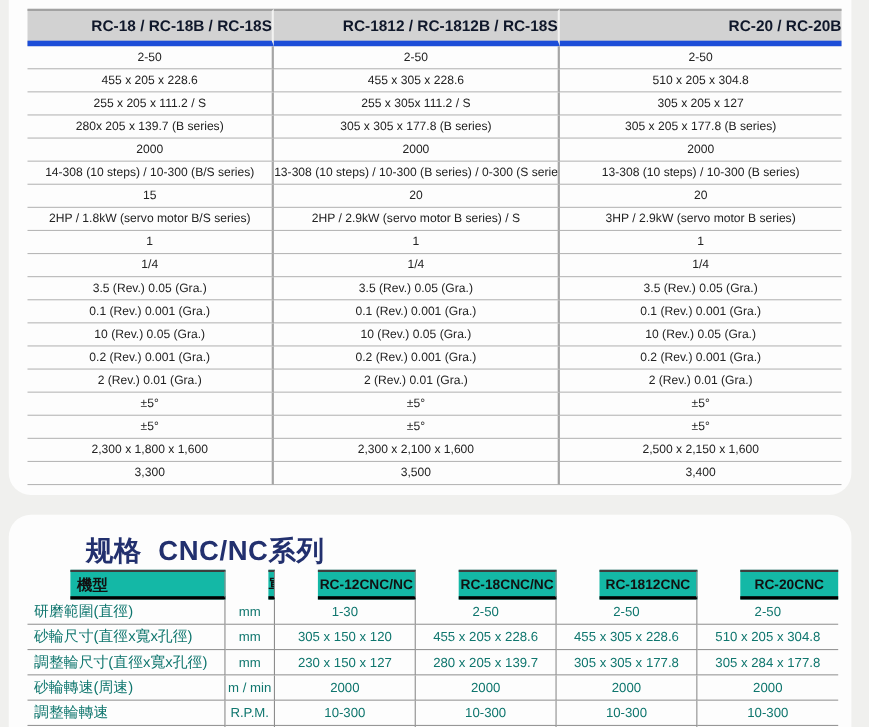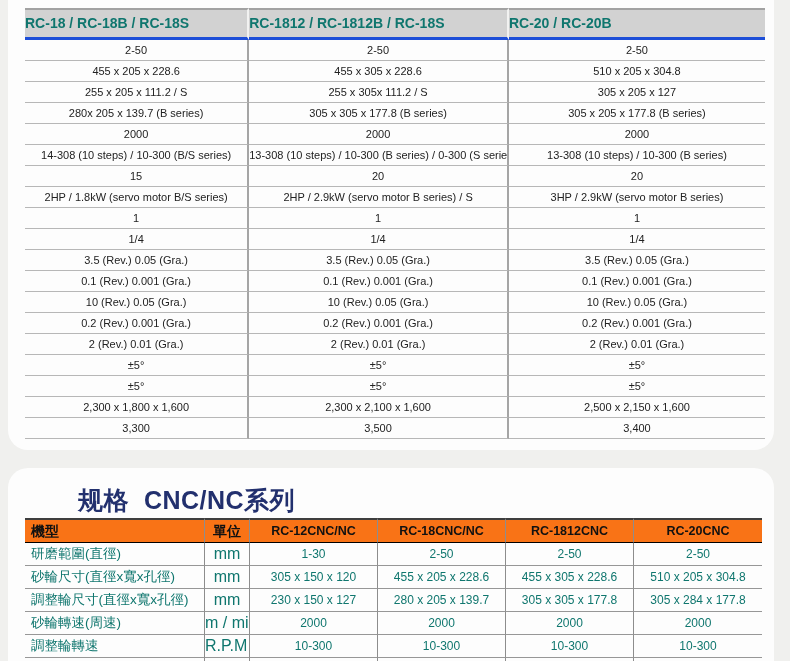--- a/index.html
+++ b/index.html
@@ -10,56 +10,56 @@
     color:#1c1c1c;
   }
   .card{position:absolute;background:#fdfdfd;border-radius:20px;}
   #card-top{left:8px;top:-22px;width:766px;height:472px;}
   #card-bottom{left:8px;top:468px;width:766px;height:330px;border-radius:20px 20px 0 0;}
 
   
   #top-table{position:absolute;left:17px;top:30px;width:740px;}
   .m-header{display:grid;grid-template-columns:30.3% 35.1% 34.6%;}
   .m-header .h-cell{
-    height:27px;line-height:27px;text-align:left;
-    background:#d2d2d2;font-weight:bold;font-size:14px;color:#0f766e;
-    border-top:2px solid #a2a2a2;border-bottom:3px solid #1d4ed8;
+    height:27px;line-height:27px;text-align:right;
+    background:#d2d2d2;font-weight:bold;font-size:14px;color:#0f172a;
+    border-top:2px solid #a2a2a2;border-bottom:5px solid #1d4ed8;
     white-space:nowrap;overflow:hidden;
   }
   .m-header .h-cell:not(:last-child){border-right:2px solid #f2f2f1;}
   .m-row{display:grid;grid-template-columns:30.3% 35.1% 34.6%;}
   .m-cell{
     height:20px;line-height:20px;text-align:center;font-size:11px;
     border-bottom:1px solid #b7b7b7;white-space:nowrap;overflow:hidden;
     color:#222;
   }
   .m-cell:not(:last-child){border-right:2px solid #a5a5a5;}
 
   
   #section-title{
     position:absolute;left:34px;top:16px;
     font-size:25px;font-weight:bold;color:#22306e;
     white-space:pre;letter-spacing:0.5px;margin-left:36px;
   }
   #cnc-table{position:absolute;left:17px;top:50px;width:737px;}
   .c-header,.c-row{display:grid;grid-template-columns:180px 45px 128px 128px 128px 128px;}
   .c-header .c-cell{
-    height:22px;line-height:22px;background:#f97316;font-weight:bold;color:#111;
-    border-top:2px solid #3e3e3e;border-bottom:1px solid #000000;
-    text-align:center;font-size:12.5px;white-space:nowrap;overflow:hidden;
+    height:22px;line-height:22px;background:#14b8a6;font-weight:bold;color:#111;
+    border-top:2px solid #3e3e3e;border-bottom:3px solid #000000;
+    text-align:center;font-size:12.5px;white-space:nowrap;overflow:hidden;margin-left:39px;
   }
   .c-header .c-cell.lbl{ text-align:left;padding-left:6px;font-size:14px;}
   .c-header .c-cell.unit{font-size:14px;}
   .c-cell:not(:last-child){border-right:1px solid #8d8d8d;}
   .c-row .c-cell{
     height:22px;line-height:22px;text-align:center;font-size:12px;color:#0f766e;
     border-bottom:1px solid #979797;white-space:nowrap;overflow:hidden;
   }
   .c-row .c-cell.lbl{text-align:left;padding-left:6px;font-size:13.5px;}
-  .c-row .c-cell.unit{font-size:16px;}
+  .c-row .c-cell.unit{font-size:12px;}
 </style>
 </head>
 <body>
 
 <div class="card" id="card-top">
   <div id="top-table">
     <div class="m-header" id="top-head">
         <div class="h-cell">RC-18 / RC-18B / RC-18S</div>
         <div class="h-cell">RC-1812 / RC-1812B / RC-18S</div>
         <div class="h-cell">RC-20 / RC-20B</div>

